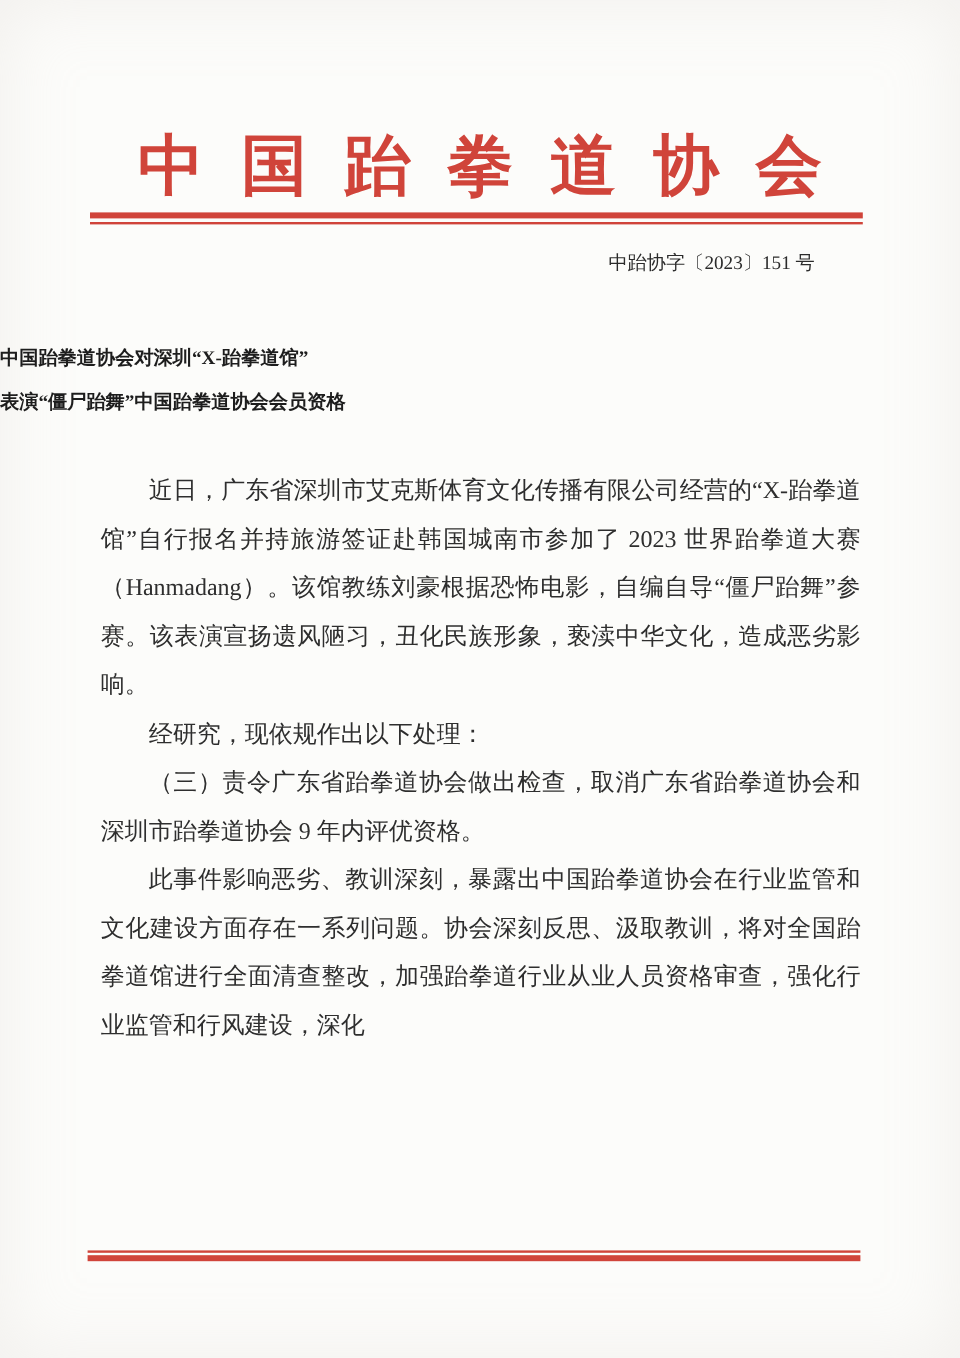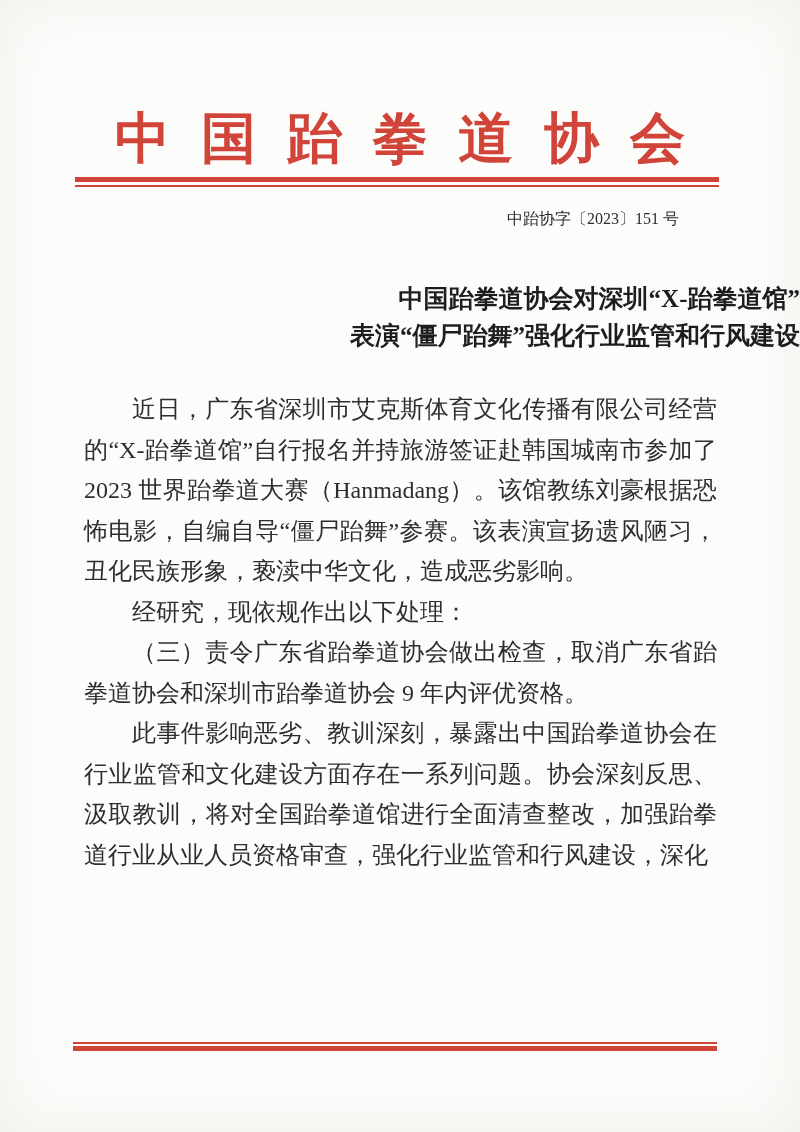--- a/index.html
+++ b/index.html
@@ -55,34 +55,34 @@
     font-size: 16px;
     color: #2b2b2b;
     white-space: nowrap;
   }
 
   .doc-title {
     position: absolute;
     top: 280px;
     left: 0;
     width: 100%;
-    text-align: right;
-    font-size: 25px;
+    text-align: left;
+    font-size: 16px;
     font-weight: bold;
     line-height: 37px;
     color: #1d1d1d;
   }
   .doc-title .title-line { display: block; }
 
   .body-text {
     position: absolute;
     top: 389px;
     left: 84px;
     width: 633px;
-    font-size: 24px;
+    font-size: 20px;
     line-height: 40.5px;
     color: var(--ink);
     text-align: justify;
   }
   .body-text p {
     margin: 0;
     text-indent: 2em;
   }
 </style>
 </head>
@@ -94,21 +94,21 @@
 
   <div class="rule-top">
     <div class="rule-thick"></div>
     <div class="rule-thin"></div>
   </div>
 
   <div class="doc-number">中跆协字〔2023〕151 号</div>
 
   <h1 class="doc-title">
     <span class="title-line">中国跆拳道协会对深圳“X-跆拳道馆”</span>
-    <span class="title-line">表演“僵尸跆舞”强化行业监管和行风建设</span>
+    <span class="title-line">表演“僵尸跆舞”中国跆拳道协会会员资格</span>
   </h1>
 
   <div class="body-text">
       <p>近日，广东省深圳市艾克斯体育文化传播有限公司经营的“X-跆拳道馆”自行报名并持旅游签证赴韩国城南市参加了 2023 世界跆拳道大赛（Hanmadang）。该馆教练刘豪根据恐怖电影，自编自导“僵尸跆舞”参赛。该表演宣扬遗风陋习，丑化民族形象，亵渎中华文化，造成恶劣影响。</p>
       <p>经研究，现依规作出以下处理：</p>
       <p>（三）责令广东省跆拳道协会做出检查，取消广东省跆拳道协会和深圳市跆拳道协会 9 年内评优资格。</p>
       <p>此事件影响恶劣、教训深刻，暴露出中国跆拳道协会在行业监管和文化建设方面存在一系列问题。协会深刻反思、汲取教训，将对全国跆拳道馆进行全面清查整改，加强跆拳道行业从业人员资格审查，强化行业监管和行风建设，深化</p>
     </div>
 
   <div class="rule-bottom">

